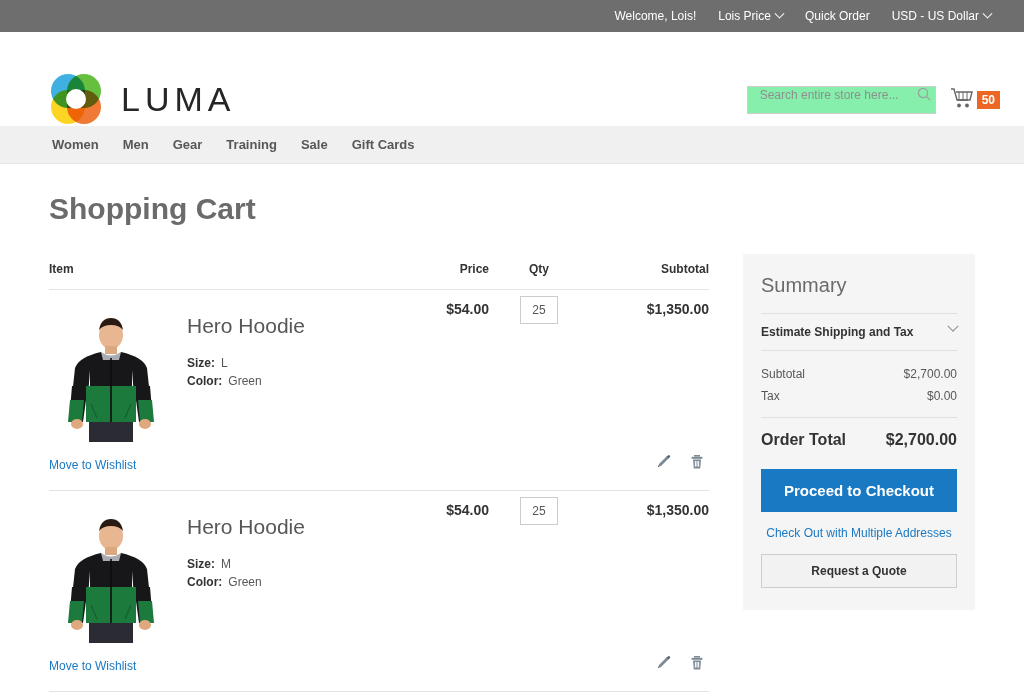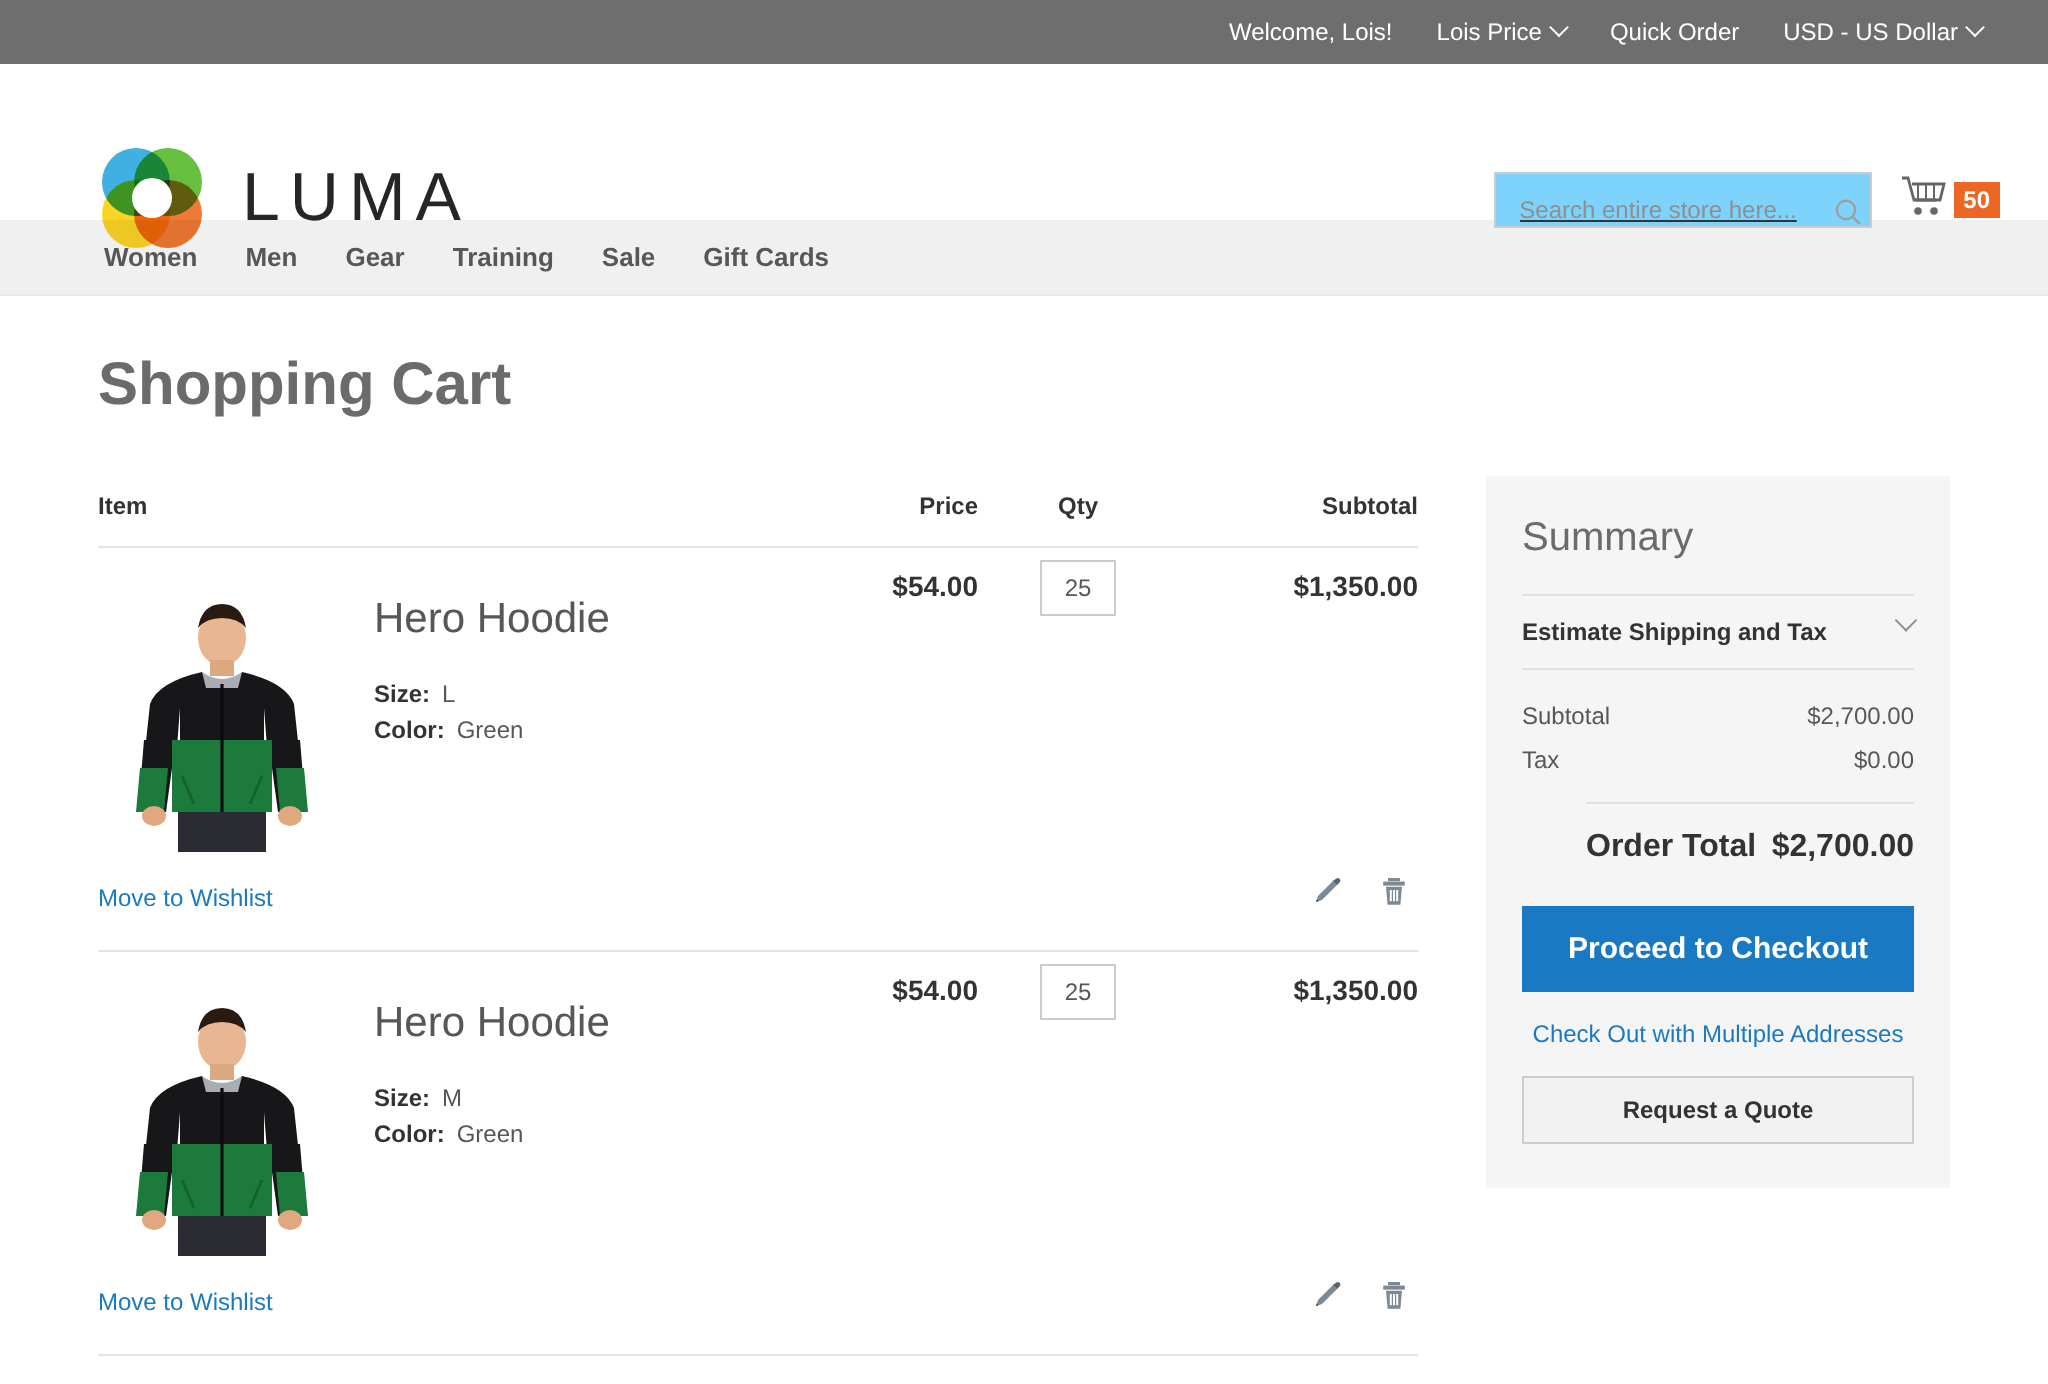--- a/index.html
+++ b/index.html
@@ -35,21 +35,21 @@
   .caret-down {
     display: inline-block;
     width: 7px; height: 7px;
     border-right: 1.4px solid #ffffff;
     border-bottom: 1.4px solid #ffffff;
     transform: rotate(45deg) translate(-2px,-2px);
   }
 
   
   .header {
-    height: 78px;
+    height: 94px;
     background: #ffffff;
     position: relative;
     display: flex;
     align-items: center;
     border-bottom: 1px solid #ffffff;
   }
   .logo-wrap {
     position: absolute;
     left: 49px; top: 40px;
     display: flex;
@@ -89,25 +89,24 @@
   .header-right {
     position: absolute;
     right: 24px; top: 54px;
     display: flex;
     align-items: center;
     gap: 14px;
   }
   .search-box {
     width: 189px; height: 28px;
     border: 1px solid #cccccc;
-    background: #7dd3fc;
-    display: flex;
-    align-items: flex-end;
+    background: #86efac;
+    display: flex;
+    align-items: flex-start;
     padding: 0 8px 0 10px;
-    text-decoration: underline;
   }
   .search-input {
     border: none; outline: none;
     flex: 1;
     font-size: 12px;
     color: #575757;
     font-family: "Liberation Sans", sans-serif;
     background: transparent;
   }
   .search-input::placeholder { color: #8f8f8f; }
@@ -301,21 +300,20 @@
   .grand-total {
     display: flex;
     justify-content: space-between;
     align-items: baseline;
     border-top: 1px solid #e0e0e0;
     margin-top: 10px;
     padding-top: 13px;
     font-size: 16px;
     font-weight: bold;
     color: #333333;
-    margin-left: 32px;
   }
   .btn-checkout {
     width: 100%;
     background: #1979c3;
     border: none;
     color: #ffffff;
     font-size: 15px;
     font-weight: bold;
     padding: 13px 0;
     margin-top: 20px;

